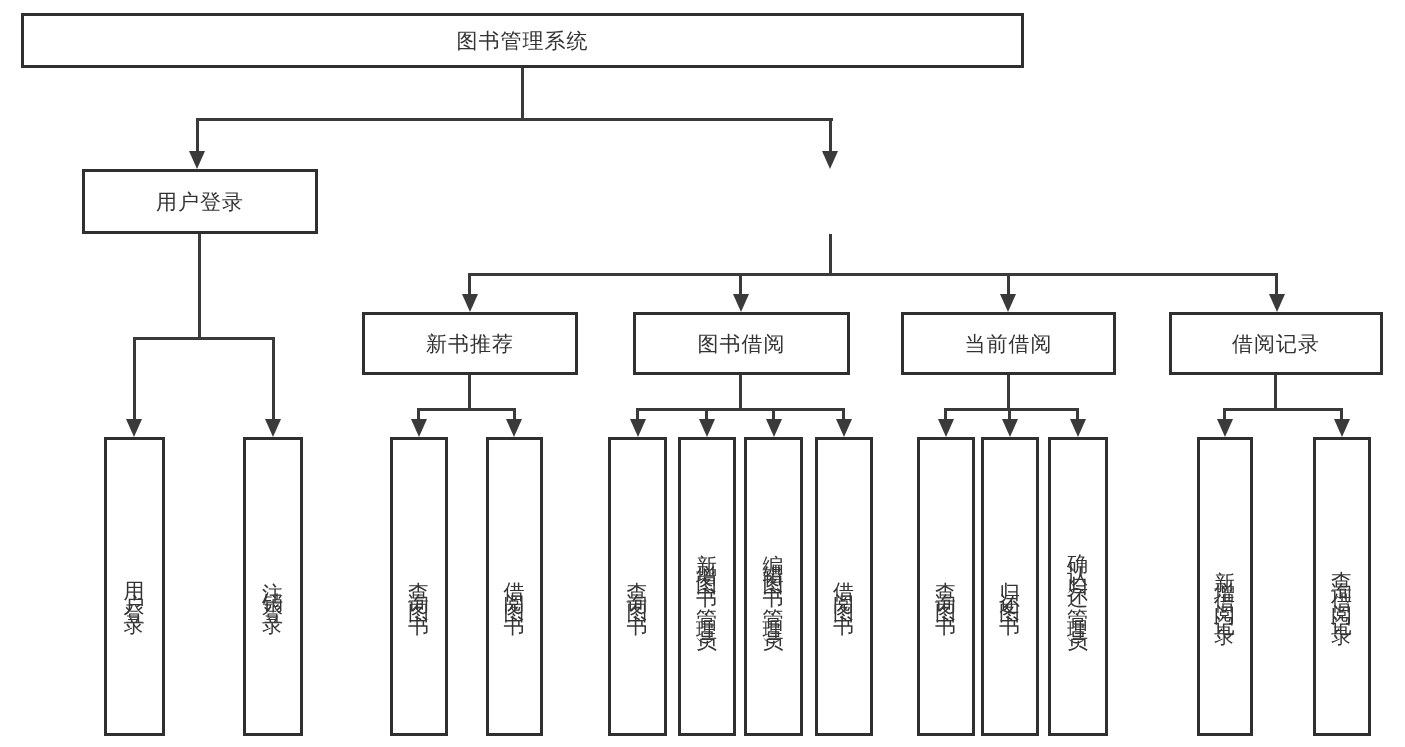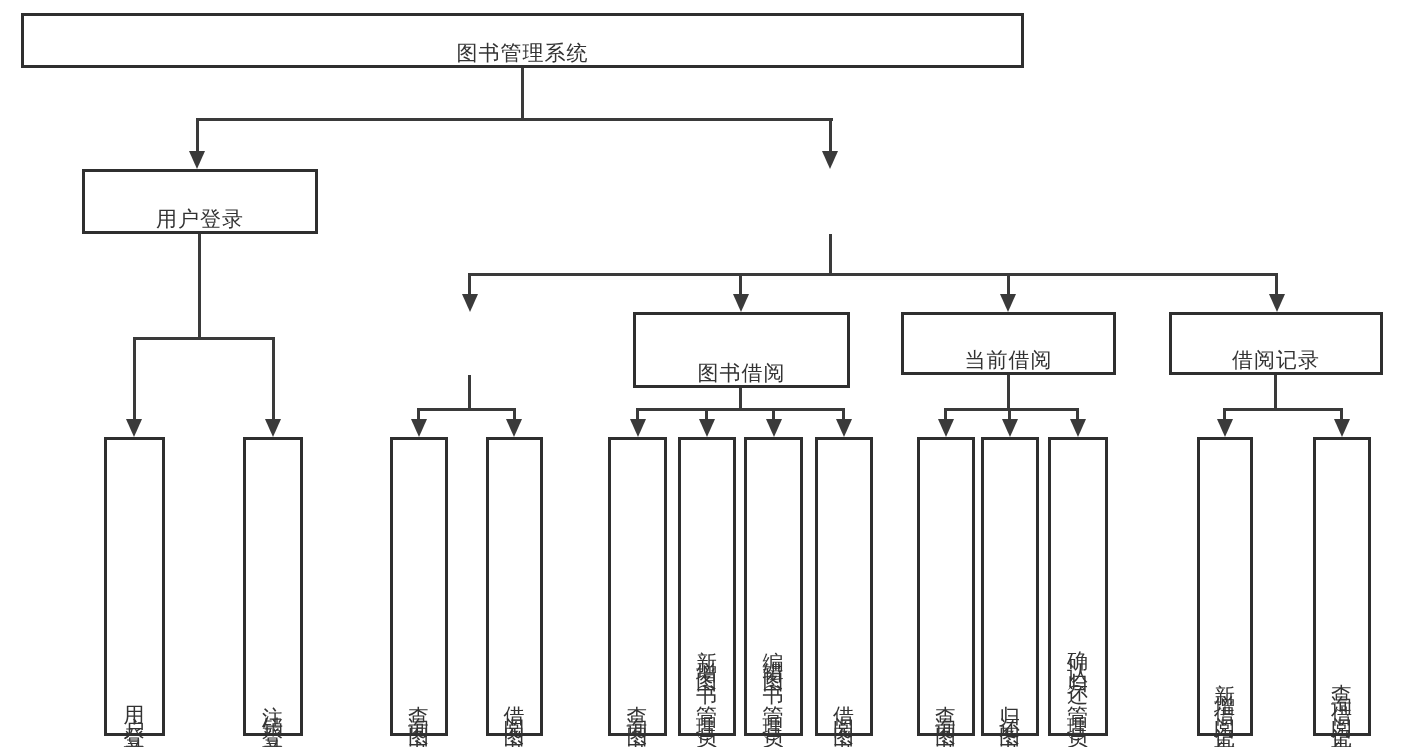--- a/index.html
+++ b/index.html
@@ -9,21 +9,21 @@
     --wm:#9e9e9e;
   }
   html,body{margin:0;padding:0;background:#ffffff;}
   .stage{
     position:relative;width:1405px;height:747px;background:#ffffff;overflow:hidden;
     font-family:"Liberation Sans","DejaVu Sans",sans-serif;color:var(--text);
   }
   .node{
     position:absolute;box-sizing:border-box;background:#ffffff;
     border:3px solid var(--border);
-    display:flex;align-items:flex-end;justify-content:center;
+    display:flex;align-items:center;justify-content:center;
     z-index:2;
   }
   .node .label{
     font-size:21px;line-height:1.2;letter-spacing:1px;white-space:nowrap;color:var(--text);
   }
   .node.vert .label{
     writing-mode:vertical-rl;
     letter-spacing:11px;
     white-space:normal;
     text-align:center;
@@ -72,21 +72,24 @@
   <div class="hline" style="left:468px;top:273px;width:810px"></div>
   <div class="vline" style="left:468px;top:273px;height:24px"></div>
   <div class="arrow" style="left:462px;top:294px"></div>
   <div class="vline" style="left:739px;top:273px;height:24px"></div>
   <div class="arrow" style="left:733px;top:294px"></div>
   <div class="vline" style="left:1007px;top:273px;height:24px"></div>
   <div class="arrow" style="left:1000px;top:294px"></div>
   <div class="vline" style="left:1275px;top:273px;height:24px"></div>
   <div class="arrow" style="left:1269px;top:294px"></div>
 
-  <div class="node" style="left:633px;top:312px;width:217px;height:76px">
+  <div class="node" style="left:362px;top:312px;width:216px;height:63px">
+    <span class="label">新书推荐</span>
+  </div>
+  <div class="node" style="left:633px;top:312px;width:217px;height:63px">
     <span class="label">图书借阅</span>
   </div>
   <div class="node" style="left:901px;top:312px;width:215px;height:63px">
     <span class="label">当前借阅</span>
   </div>
   <div class="node" style="left:1169px;top:312px;width:214px;height:63px">
     <span class="label">借阅记录</span>
   </div>
 
   <div class="vline" style="left:468px;top:375px;height:36px"></div>

